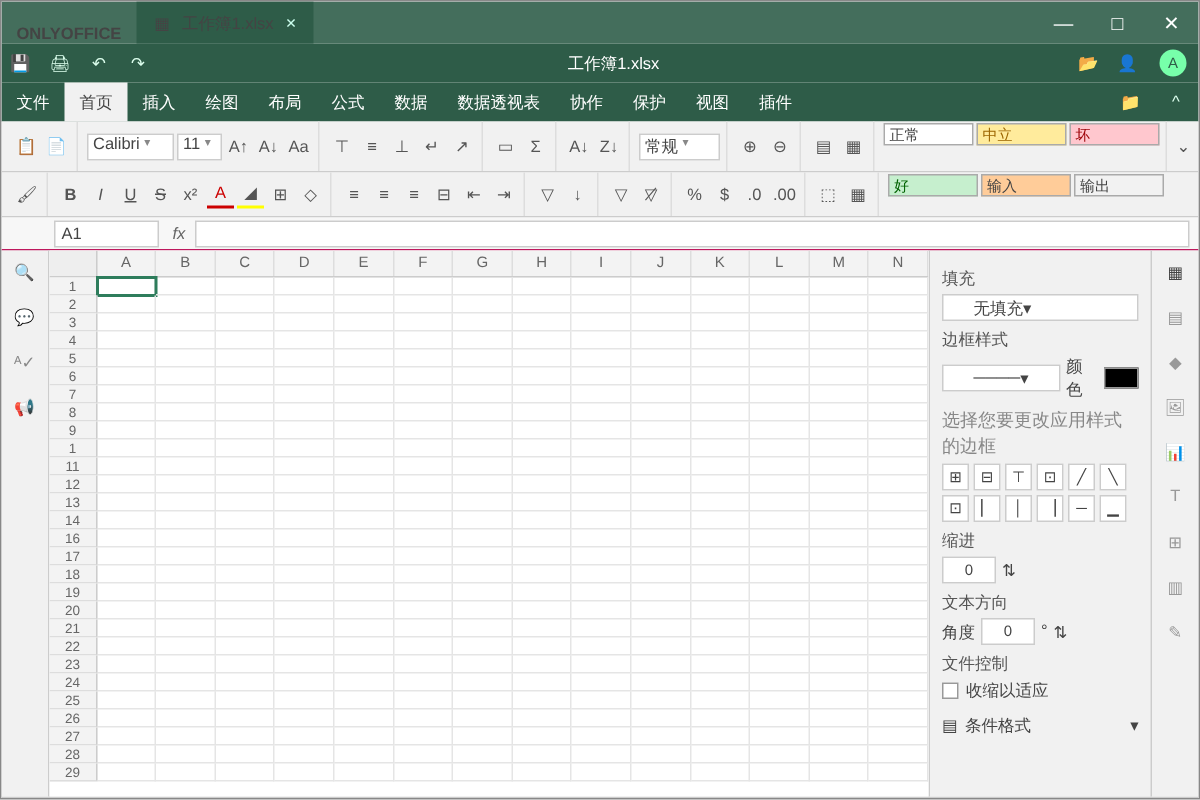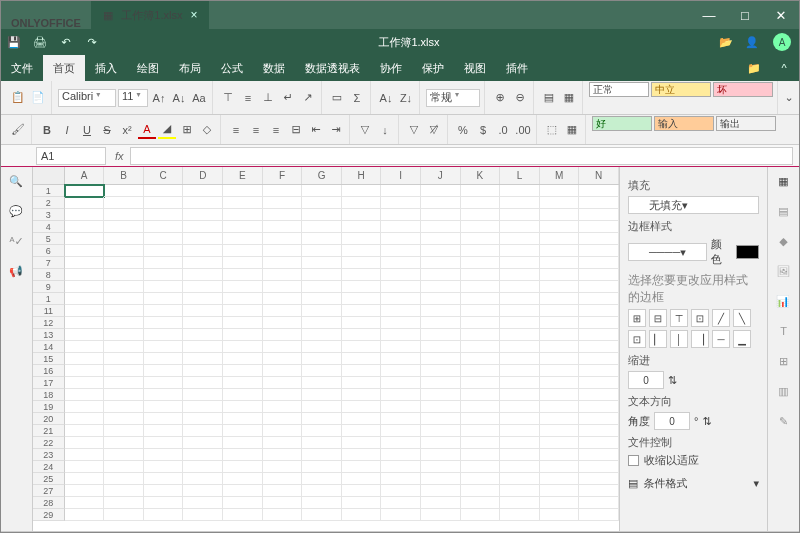--- a/index.html
+++ b/index.html
@@ -481,37 +481,20 @@
           <div class="cell"></div>
           <div class="cell"></div>
           <div class="cell"></div>
           <div class="cell"></div>
           <div class="cell"></div>
           <div class="cell"></div>
           <div class="cell"></div>
           <div class="cell"></div>
         </div>
         <div class="row">
-          <div class="rh">15</div>
-          <div class="cell"></div>
-          <div class="cell"></div>
-          <div class="cell"></div>
-          <div class="cell"></div>
-          <div class="cell"></div>
-          <div class="cell"></div>
-          <div class="cell"></div>
-          <div class="cell"></div>
-          <div class="cell"></div>
-          <div class="cell"></div>
-          <div class="cell"></div>
-          <div class="cell"></div>
-          <div class="cell"></div>
-          <div class="cell"></div>
-        </div>
-        <div class="row">
           <div class="rh">16</div>
           <div class="cell"></div>
           <div class="cell"></div>
           <div class="cell"></div>
           <div class="cell"></div>
           <div class="cell"></div>
           <div class="cell"></div>
           <div class="cell"></div>
           <div class="cell"></div>
           <div class="cell"></div>
@@ -652,20 +635,37 @@
           <div class="cell"></div>
           <div class="cell"></div>
           <div class="cell"></div>
           <div class="cell"></div>
           <div class="cell"></div>
           <div class="cell"></div>
           <div class="cell"></div>
         </div>
         <div class="row">
           <div class="rh">25</div>
+          <div class="cell"></div>
+          <div class="cell"></div>
+          <div class="cell"></div>
+          <div class="cell"></div>
+          <div class="cell"></div>
+          <div class="cell"></div>
+          <div class="cell"></div>
+          <div class="cell"></div>
+          <div class="cell"></div>
+          <div class="cell"></div>
+          <div class="cell"></div>
+          <div class="cell"></div>
+          <div class="cell"></div>
+          <div class="cell"></div>
+        </div>
+        <div class="row">
+          <div class="rh">26</div>
           <div class="cell"></div>
           <div class="cell"></div>
           <div class="cell"></div>
           <div class="cell"></div>
           <div class="cell"></div>
           <div class="cell"></div>
           <div class="cell"></div>
           <div class="cell"></div>
           <div class="cell"></div>
           <div class="cell"></div>

